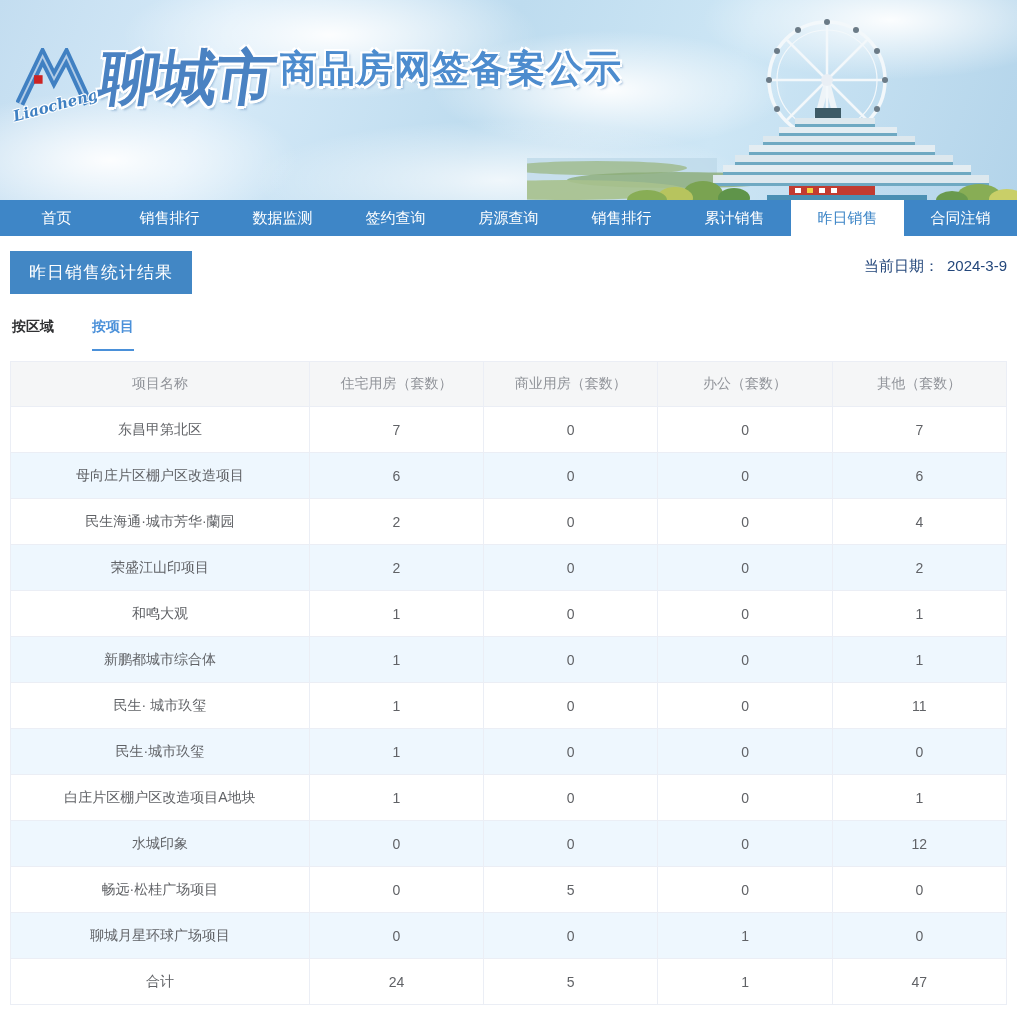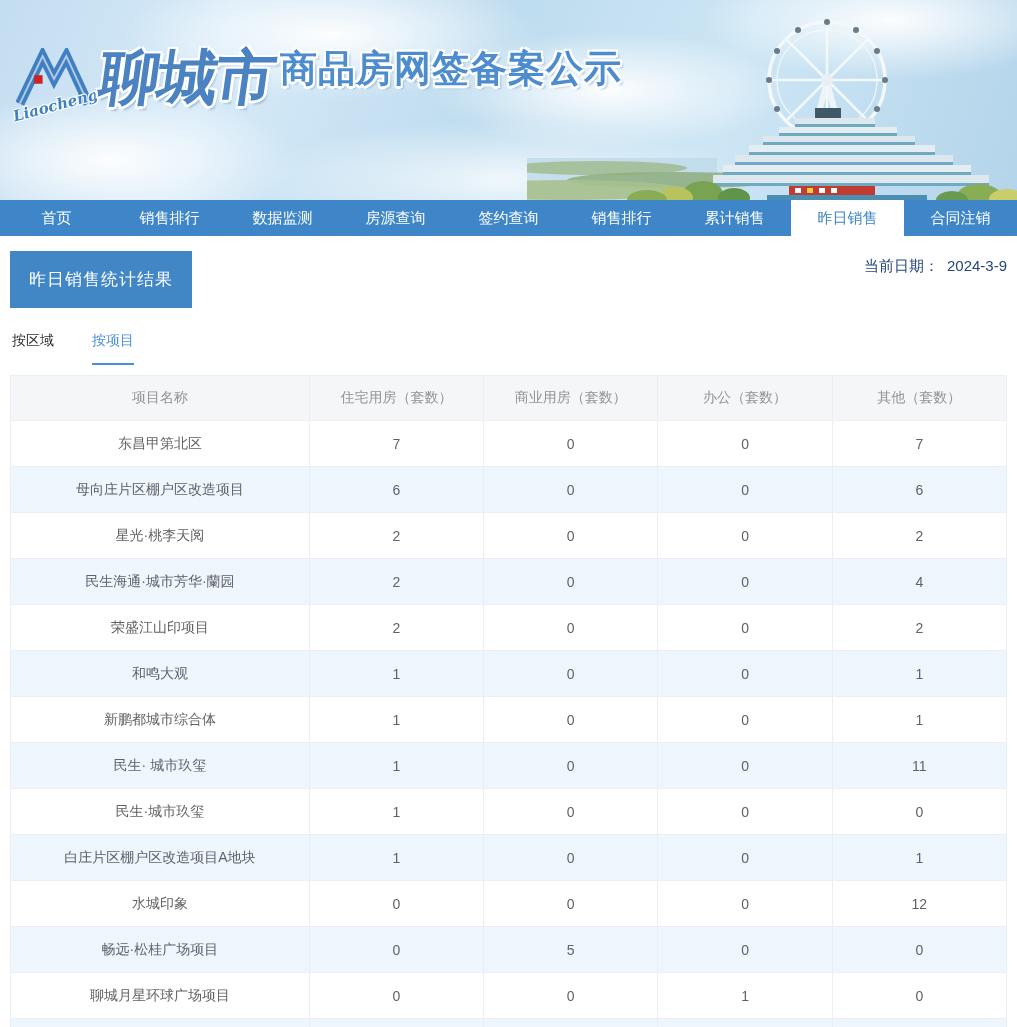--- a/index.html
+++ b/index.html
@@ -52,26 +52,26 @@
     flex:1 1 0;display:flex;align-items:center;justify-content:center;
     color:#fff;font-size:15px;cursor:pointer;white-space:nowrap;
   }
   .nav-item.active{background:#fff;color:var(--nav-blue,#3e86c7);}
 
   
   .content{padding:0 10px;}
   .title-row{margin-top:15px;display:flex;justify-content:space-between;align-items:flex-start;}
   .title-badge{
     background:var(--badge-blue,#4287c5);color:#fff;font-size:17px;
-    padding:17px 19px;letter-spacing:1px;
+    padding:10px 19px;letter-spacing:1px;
   }
   .date{margin-top:6px;font-size:15px;color:var(--date-color,#24477b);}
   .date .val{margin-left:8px;}
 
-  .sub-tabs{display:flex;gap:38px;margin-top:24px;padding-left:2px;}
+  .sub-tabs{display:flex;gap:38px;margin-top:24px;padding-left:2px;font-weight:bold;}
   .sub-tab{
     font-size:14px;color:#303133;cursor:pointer;padding-bottom:13px;
     border-bottom:2px solid transparent;
   }
   .sub-tab.active{color:var(--tab-active,#4a90d9);border-bottom-color:var(--tab-active,#4a90d9);text-align:right;}
 
   table.data-table{
     width:100%;border-collapse:collapse;table-layout:fixed;margin-top:10px;
   }
   .data-table th{
@@ -175,22 +175,22 @@
       </div>
       <div class="site-name">聊城市</div>
       <div class="site-subtitle">商品房网签备案公示</div>
     </div>
   </header>
 
   <nav class="main-nav">
       <div class="nav-item">首页</div>
       <div class="nav-item">销售排行</div>
       <div class="nav-item">数据监测</div>
+      <div class="nav-item">签约查询</div>
       <div class="nav-item">房源查询</div>
-      <div class="nav-item">签约查询</div>
       <div class="nav-item">销售排行</div>
       <div class="nav-item">累计销售</div>
       <div class="nav-item active">昨日销售</div>
       <div class="nav-item">合同注销</div>
     </nav>
 
   <main class="content">
     <div class="title-row">
       <div class="title-badge">昨日销售统计结果</div>
       <div class="date">
@@ -229,27 +229,20 @@
             <td>7</td>
           </tr>
           <tr>
             <td>母向庄片区棚户区改造项目</td>
             <td>6</td>
             <td>0</td>
             <td>0</td>
             <td>6</td>
           </tr>
           <tr>
-            <td>星光·桃李天阅</td>
-            <td>2</td>
-            <td>0</td>
-            <td>0</td>
-            <td>2</td>
-          </tr>
-          <tr>
             <td>民生海通·城市芳华·蘭园</td>
             <td>2</td>
             <td>0</td>
             <td>0</td>
             <td>4</td>
           </tr>
           <tr>
             <td>荣盛江山印项目</td>
             <td>2</td>
             <td>0</td>

